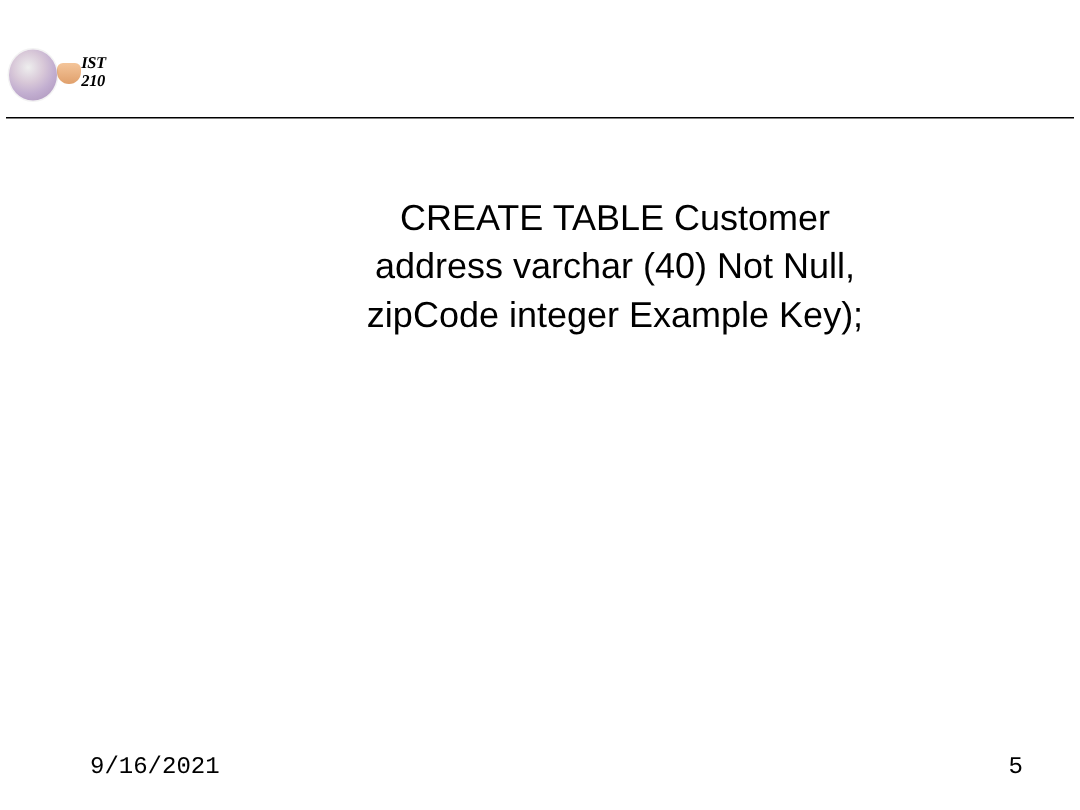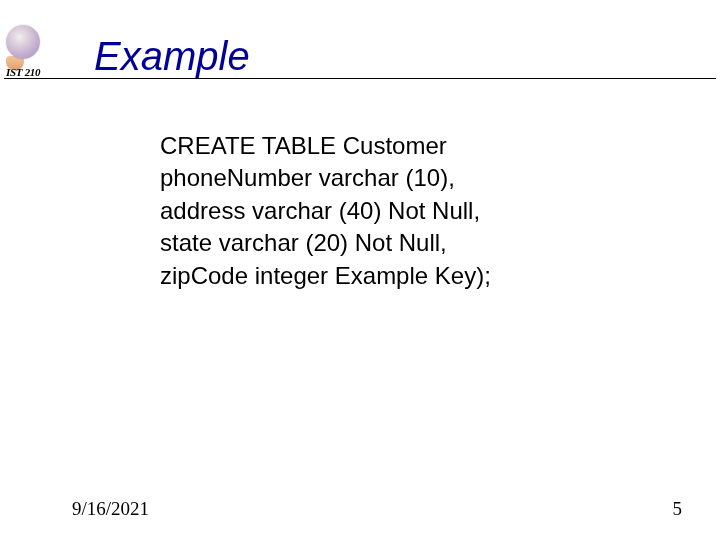--- a/index.html
+++ b/index.html
@@ -19,22 +19,21 @@
     right: 0;
     height: 60px;
     display: flex;
     align-items: flex-end;
   }
   .logo-area {
     width: 80px;
     height: 56px;
     margin-left: 6px;
     display: flex;
-    flex-direction: column;
-    align-items: flex-start;
+    align-items: center;
     justify-content: flex-end;
   }
   .logo-globe {
     width: 34px;
     height: 34px;
     border-radius: 50%;
     background: radial-gradient(circle at 40% 35%, #eee 0%, #d8c8d8 35%, #c2aed0 60%, #a890b8 100%);
     position: relative;
     box-shadow: 0 0 0 1px rgba(0,0,0,0.05);
   }
@@ -78,53 +77,51 @@
   }
   .body-block {
     position: absolute;
     top: 130px;
     left: 160px;
     right: 60px;
     font-family: Tahoma, Geneva, sans-serif;
     font-size: 24px;
     line-height: 1.35;
     color: #000;
+    text-align: center;
   }
   .body-block .line {
     white-space: pre;
   }
   .footer {
     position: absolute;
     bottom: 20px;
-    left: 72px;
+    left: 60px;
     right: 38px;
     display: flex;
     justify-content: space-between;
-    font-family: Liberation Serif, serif;
-    font-size: 19px;
+    font-family: Liberation Mono, monospace;
+    font-size: 16px;
     color: #000;
   }
 </style>
 </head>
 <body>
 
 <div class="header">
   <div class="logo-area">
     <div class="logo-globe"></div>
     <div class="logo-hand"></div>
     <div class="logo-label">IST 210</div>
   </div>
-  <div class="title">Example</div>
 </div>
 <div class="rule"></div>
 
 <div class="body-block">
   <div class="line">CREATE TABLE Customer</div>
-  <div class="line">phoneNumber varchar (10),</div>
   <div class="line">address varchar (40) Not Null,</div>
-  <div class="line">state varchar (20) Not Null,</div>
   <div class="line">zipCode integer Example Key);</div>
 </div>
 
 <div class="footer">
   <span>9/16/2021</span>
   <span>5</span>
 </div>
 
 </body></html>

